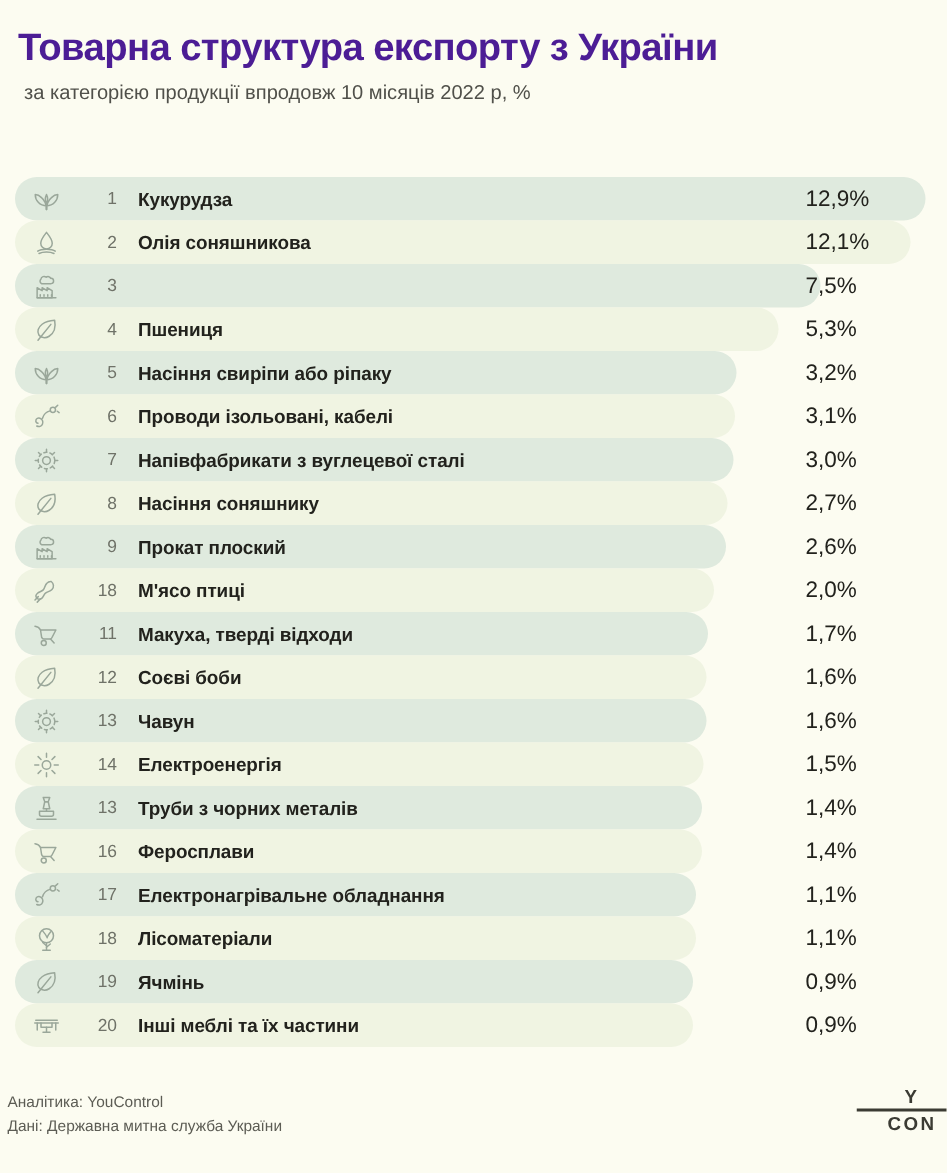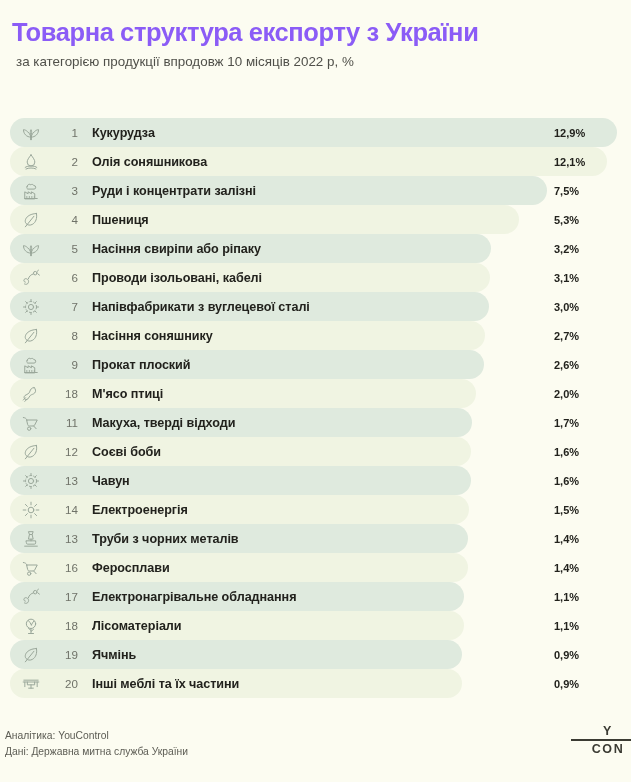--- a/index.html
+++ b/index.html
@@ -18,21 +18,21 @@
   }
 
   
   .header {
     padding: 18px 12px 0 12px;
   }
   .chart-title {
     font-size: 25.5px;
     font-weight: bold;
     letter-spacing: -0.4px;
-    color: #8b5cf6;
+    color: #4c1d95;
     line-height: 1.12;
     margin: 0;
     white-space: nowrap;
   }
   .chart-subtitle {
     font-size: 13.4px;
     font-weight: normal;
     color: #50504a;
     margin: 7px 0 0 4px;
     line-height: 1.2;
@@ -102,23 +102,23 @@
     font-size: 12.6px;
     font-weight: bold;
     color: #22221d;
     letter-spacing: -0.05px;
     white-space: nowrap;
     z-index: 1;
   }
 
   .value {
     position: absolute;
-    left: 554px;
-    font-size: 11px;
-    font-weight: bold;
+    left: 537px;
+    font-size: 15px;
+    font-weight: normal;
     color: #22221d;
     white-space: nowrap;
     z-index: 1;
   }
 
   
   .footer {
     position: absolute;
     left: 5px;
     bottom: 22px;
@@ -196,21 +196,20 @@
       <div class="row-bg" style="width: 537.093px;"></div>
       <span class="icon">
         <svg viewBox="0 0 24 24" fill="none" stroke="currentColor" stroke-width="1.2" stroke-linecap="round" stroke-linejoin="round">
           <path d="M7.5 6.2a2.6 2.6 0 0 1 4.3-1.6 2.3 2.3 0 0 1 3.6.9 2.1 2.1 0 0 1 .3 4.2H8a2.2 2.2 0 0 1-.5-3.5z"></path>
           <path d="M4.5 21v-8l4 2.3V13l4 2.3V13l4 2.3V21z"></path>
           <path d="M4.5 21h15"></path>
           <path d="M7 18.6v1.2M10 18.6v1.2M13 18.6v1.2M16 18.6v1.2"></path>
         </svg>
       </span>
       <span class="rank cell">3</span>
-      <span class="label cell">Руди і концентрати залізні</span>
       <span class="value cell">7,5%</span>
     </div>
     <div class="row odd">
       <div class="row-bg" style="width: 508.612px;"></div>
       <span class="icon">
         <svg viewBox="0 0 24 24" fill="none" stroke="currentColor" stroke-width="1.2" stroke-linecap="round" stroke-linejoin="round">
           <path d="M18.5 4.2c1.2 6-1 10.6-4.4 12.8-3 1.9-6.6 1.3-8.2-1-1.7-2.5-.6-6.2 2.6-8.6 2.6-2 6-3 10-3.2z"></path>
           <path d="M5.2 20.2 15.5 7.5"></path>
         </svg>
       </span>

